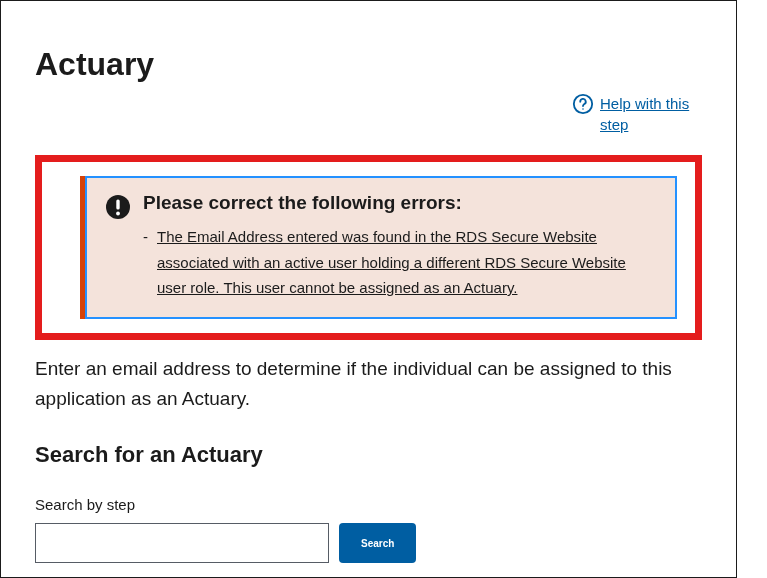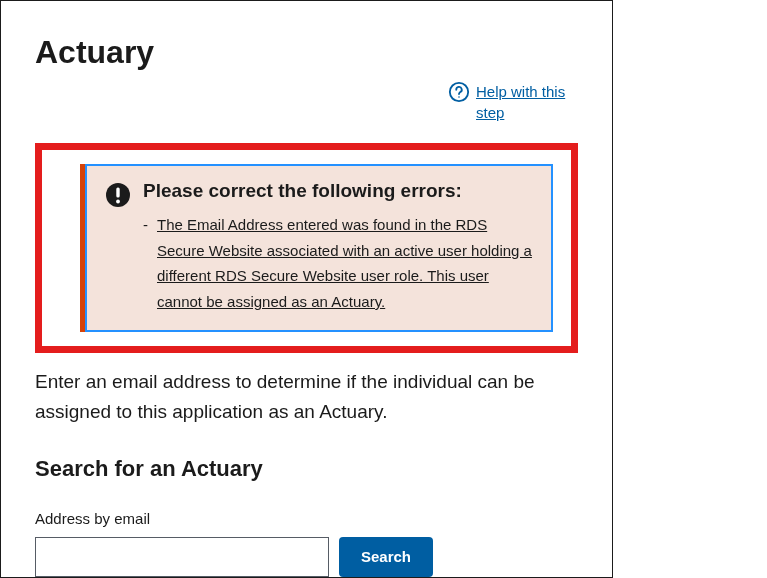--- a/index.html
+++ b/index.html
@@ -2,24 +2,24 @@
 <html><head>
   <meta charset="utf-8">
   <style>
     * { box-sizing: border-box; margin: 0; padding: 0; }
     body {
       font-family: Arial, Helvetica, sans-serif;
       color: #1b1b1b;
       background: #fff;
     }
     .page {
-      width: 613px;
+      width: 737px;
       height: 578px;
       border: 1px solid #1b1b1b;
-      padding: 32px 34px;
+      padding: 44px 34px;
       position: relative;
     }
     .header-row {
       display: flex;
       justify-content: space-between;
       align-items: flex-start;
       margin-bottom: 20px;
     }
     .page-title {
       font-size: 32px;
@@ -128,21 +128,21 @@
       padding: 0 10px;
       font-size: 15px;
       font-family: inherit;
     }
     .btn-primary {
       background: #005ea2;
       color: #fff;
       border: none;
       height: 40px;
       padding: 0 22px;
-      font-size: 15px;
+      font-size: 10px;
       font-weight: 700;
       cursor: pointer;
       border-radius: 4px;
       font-family: inherit;
     }
   </style>
 </head>
 <body>
 
 <div class="page">
@@ -179,20 +179,20 @@
           </ul>
         </div>
       </div>
     </div>
   </div>
 
   <p class="instruction-text">Enter an email address to determine if the individual can be assigned to this application as an Actuary.</p>
 
   <h2 class="section-heading">Search for an Actuary</h2>
 
-  <label class="field-label">Address by email</label>
+  <label class="field-label">Search by step</label>
 
   <div class="search-row">
     <input type="text" class="text-input" value="" style="">
     <button class="btn-primary">Search</button>
   </div>
 
 </div>
 
 </body></html>

